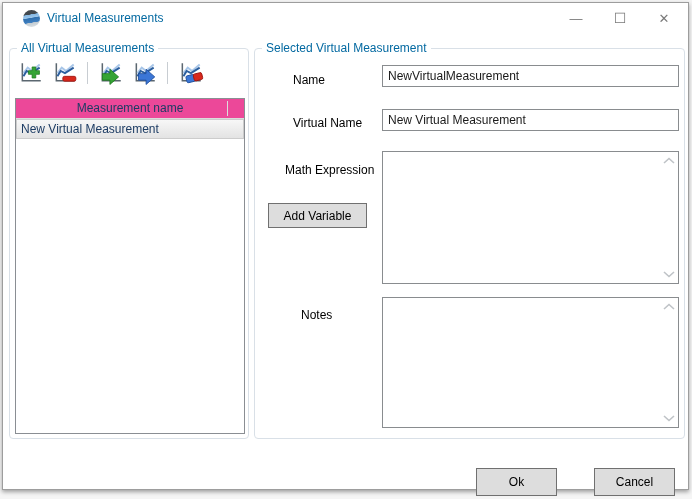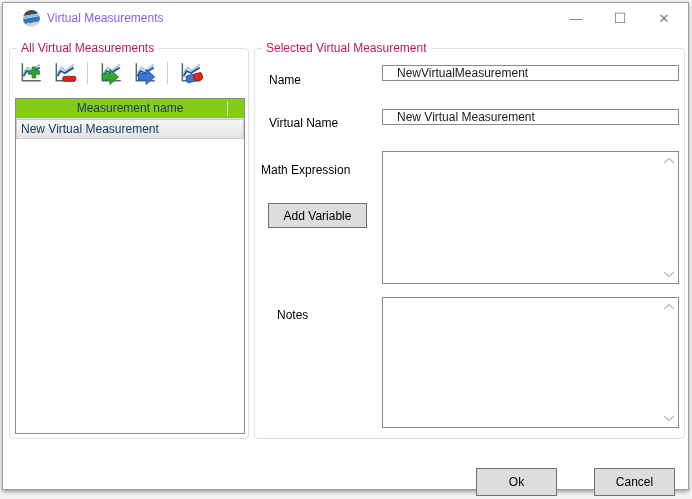--- a/index.html
+++ b/index.html
@@ -10,51 +10,51 @@
     position:absolute; left:2px; top:2px; width:687px; height:488px;
     background:#fff; border:1px solid #9d9d9d;
     box-shadow:0 2px 4px rgba(0,0,0,0.35);
   }
 
   
   .titlebar { position:absolute; left:0; top:0; width:100%; height:30px; background:#fff; }
   .app-icon { position:absolute; left:20px; top:7px; width:17px; height:17px; border-radius:50%;
     background:linear-gradient(170deg,#42484e 0%, #42484e 28%, #85b8e4 30%, #9cc6ea 45%, #2f6fae 48%, #3f7fc0 70%, #c3ccd2 72%, #dfe4e8 100%);
   }
-  .title-text { position:absolute; left:44px; top:0; height:30px; line-height:30px; font-size:12px; color:#8b5cf6; }
+  .title-text { position:absolute; left:44px; top:0; height:30px; line-height:30px; font-size:12px; color:#0369a1; }
   .win-controls { position:absolute; right:2px; top:0; height:30px; display:flex; }
   .win-btn { width:44px; height:30px; display:flex; align-items:center; justify-content:center;
     color:#7a7a7a; font-size:13px; cursor:default; }
   .win-btn.maxi { font-size:14px; }
 
   
   .groupbox { position:absolute; border:1px solid #d9e0e7; border-radius:4px; background:#fff; }
   .groupbox-label { position:absolute; top:-8px; left:7px; background:#fff; padding:0 4px;
-    font-size:12px; color:#be185d; white-space:nowrap; }
+    font-size:12px; color:#0369a1; white-space:nowrap; }
   .gb-left  { left:6px;  top:45px; width:240px; height:391px; }
   .gb-right { left:251px; top:45px; width:431px; height:391px; }
 
   
   .toolbar { position:absolute; left:12px; top:55px; height:30px; display:flex; align-items:center; gap:3px; }
   .tool-btn { width:31px; height:29px; display:flex; align-items:center; justify-content:center; background:transparent; border:none; }
   .tool-sep { width:1px; height:22px; background:#c8cdd2; margin:0 4px; }
 
   
   .list { position:absolute; left:12px; top:95px; width:230px; height:336px;
     border:1px solid #8a8e93; background:#fff; overflow:hidden; }
   .list-header { position:relative; height:20px; line-height:19px; text-align:center;
-    font-size:12px; color:#1d3c64; border-bottom:1px solid #dcdcdc; background:#84cc16; }
+    font-size:12px; color:#1d3c64; border-bottom:1px solid #dcdcdc; background:#ec4899; }
   .list-header::after { content:""; position:absolute; right:16px; top:2px; bottom:2px; width:1px; background:#dcdcdc; }
   .list-row { height:20px; line-height:18px; font-size:12px; color:#1d3c64; padding-left:4px;
     background:linear-gradient(#f7f7f7,#e3e3e3); border:1px solid #cccccc; }
 
   
-  .field-label { position:absolute; font-size:12px; color:#000; }
-  .textbox { position:absolute; width:297px; height:16px; border:1px solid #898c8f; background:#fff;
-    font-family:"Liberation Sans", sans-serif; font-size:12px; color:#1a1a1a; padding:0 14px; outline:none; }
+  .field-label { position:absolute; font-size:12px; color:#000;margin-left:24px; }
+  .textbox { position:absolute; width:297px; height:22px; border:1px solid #898c8f; background:#fff;
+    font-family:"Liberation Sans", sans-serif; font-size:12px; color:#1a1a1a; padding:0 5px; outline:none; }
   .ta-wrap { position:absolute; width:297px; border:1px solid #898c8f; background:#fff; }
   .ta-wrap textarea { width:100%; height:100%; border:none; resize:none; outline:none;
     font-family:"Liberation Sans", sans-serif; font-size:12px; padding:3px 20px 3px 5px; background:transparent; }
   .scroll-arrow { position:absolute; right:3px; width:12px; height:8px; pointer-events:auto; }
   .scroll-arrow.up { top:5px; } .scroll-arrow.down { bottom:5px; }
 
   .btn { position:absolute; background:#dddddd; border:1px solid #707070;
     font-family:"Liberation Sans", sans-serif; font-size:12px; color:#000;
     display:flex; align-items:center; justify-content:center;margin-top:15px; }
   .btn-add { left:265px; top:185px; width:99px; height:25px; }

